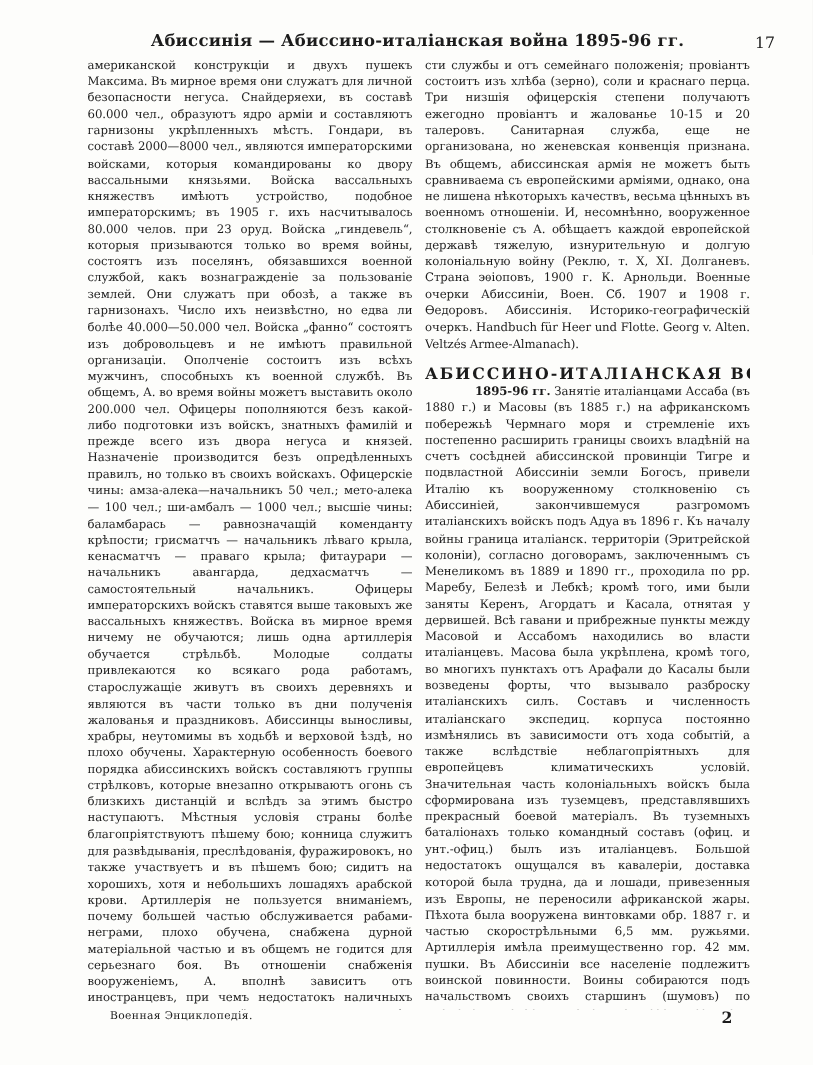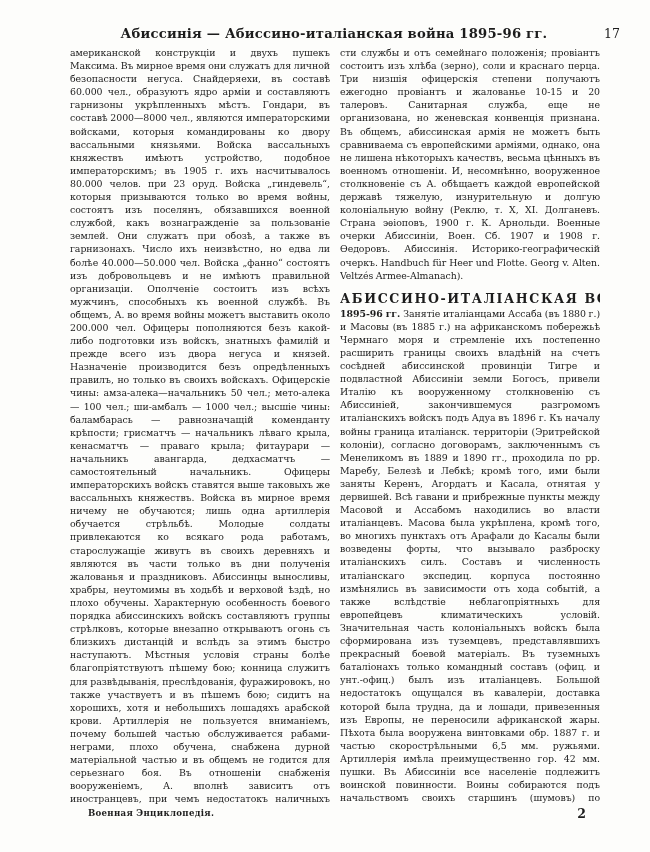--- a/index.html
+++ b/index.html
@@ -49,39 +49,39 @@
   }
   .body-para{
     margin:0;
     font-size:9.4px;
     line-height:13.1px;
     text-align:justify;
     word-spacing:-0.3px;
     letter-spacing:-0.05px;
   }
   .seg-italic{}
-  .seg-bold{font-weight:bold;}
+  .seg-bold{font-weight:bold;margin-left:40px;}
   .article-heading{
     margin:9px 0 1px 0;
     font-weight:bold;
     font-size:12.6px;
     letter-spacing:1.6px;
     text-align:center;
     white-space:nowrap;
     overflow:hidden;
   }
   .footer{
     position:absolute;
     top:806px;left:70px;width:528px;height:16px;
   }
   .footer-imprint{
     position:absolute;
     left:18px;top:2px;
     font-size:8.6px;
-    font-weight:bold;
+    font-weight:normal;
     letter-spacing:0.3px;
   }
   .footer-sheet{
     position:absolute;
     right:12px;top:0;
     font-size:12.5px;
     font-weight:bold;
   }
 </style>
 </head>

